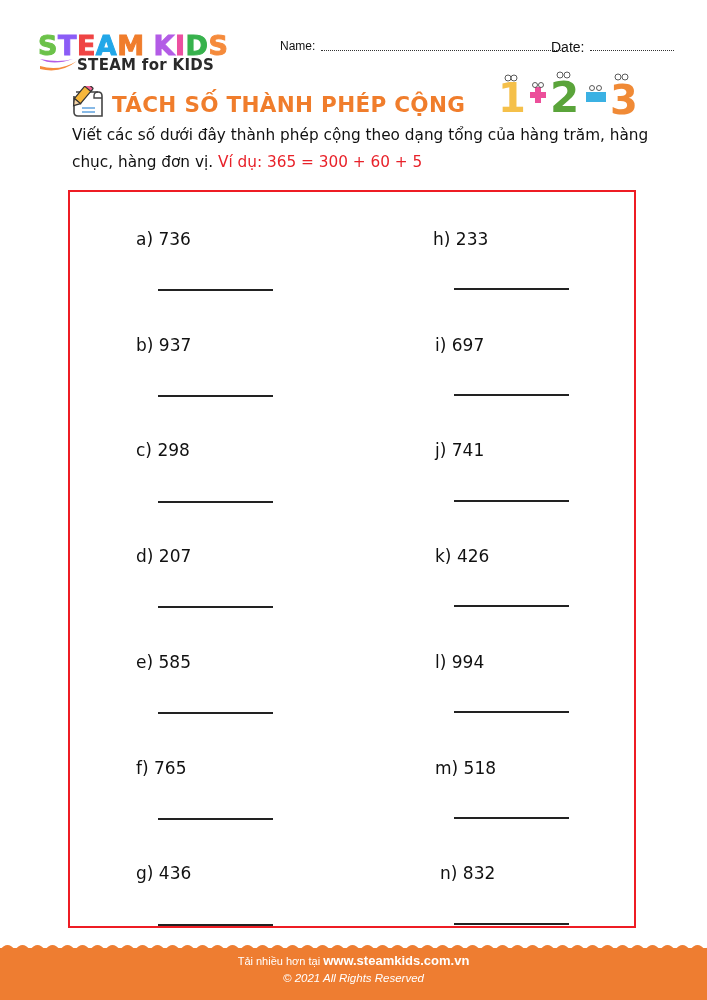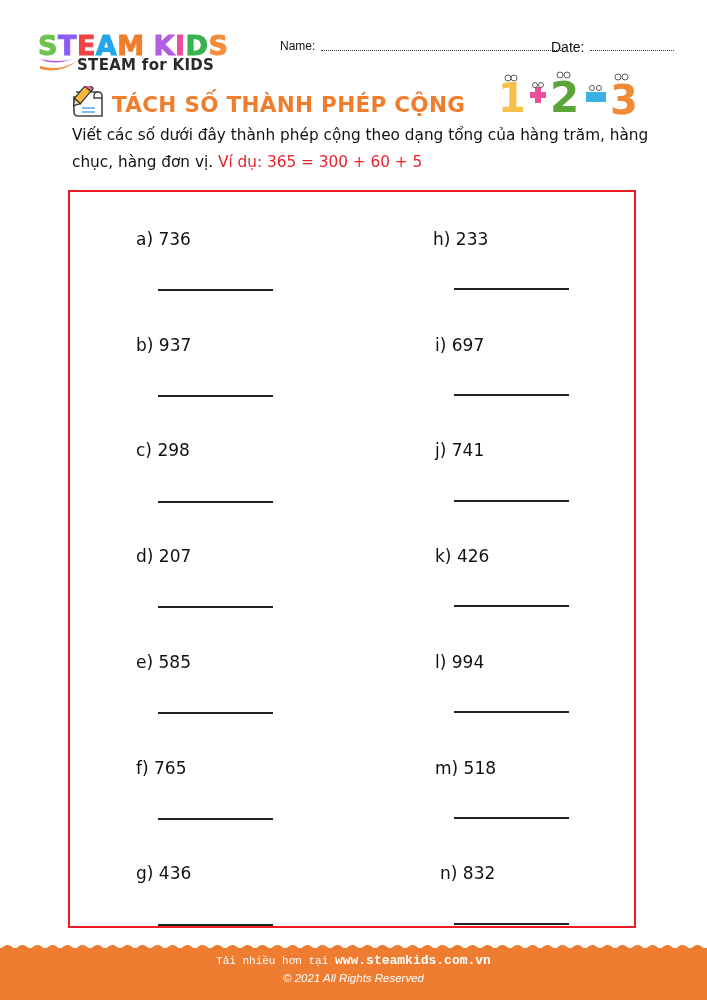--- a/index.html
+++ b/index.html
@@ -31,21 +31,21 @@
   
   .frame { position: absolute; left: 68px; top: 190px; width: 568px; height: 738px; border: 2.5px solid #ee1c24; }
 
   .item { position: absolute; }
   .item-label { font-family: "DejaVu Sans", sans-serif; font-weight: normal; font-size: 17px; color: #111; white-space: nowrap; }
   .answer-line { position: absolute; height: 1.5px; background: #222; width: 115px; }
 
   
   .footer { position: absolute; left: 0; top: 948px; width: 707px; height: 52px; background: #ee7d31; }
   .scallops { position: absolute; left: 0; top: 940px; width: 707px; height: 10px; }
-  .footer-line1 { position: absolute; left: 0; top: 953px; width: 707px; text-align: center; color: #fff; font-size: 11px; font-family: Liberation Mono, monospace; }
+  .footer-line1 { position: absolute; left: 0; top: 953px; width: 707px; text-align: center; color: #fff; font-size: 11px; }
   .footer-line1 .site { font-weight: bold; font-size: 13px; }
   .footer-line2 { position: absolute; left: 0; top: 972px; width: 707px; text-align: center; color: #fff; font-size: 11.5px; font-style: italic; }
 </style>
 </head>
 <body>
 
 <div class="logo">
   <div class="logo-word">
     <span style="color:#6cc24a">S</span><span style="color:#8b5cf6">T</span><span style="color:#ef4444">E</span><span style="color:#22a7e8">A</span><span style="color:#f07d2c">M</span><span style="display:inline-block;width:9px"></span><span style="color:#b35ce6">K</span><span style="color:#ec4fa0">I</span><span style="color:#37b24d">D</span><span style="color:#f58b3c">S</span>
   </div>

